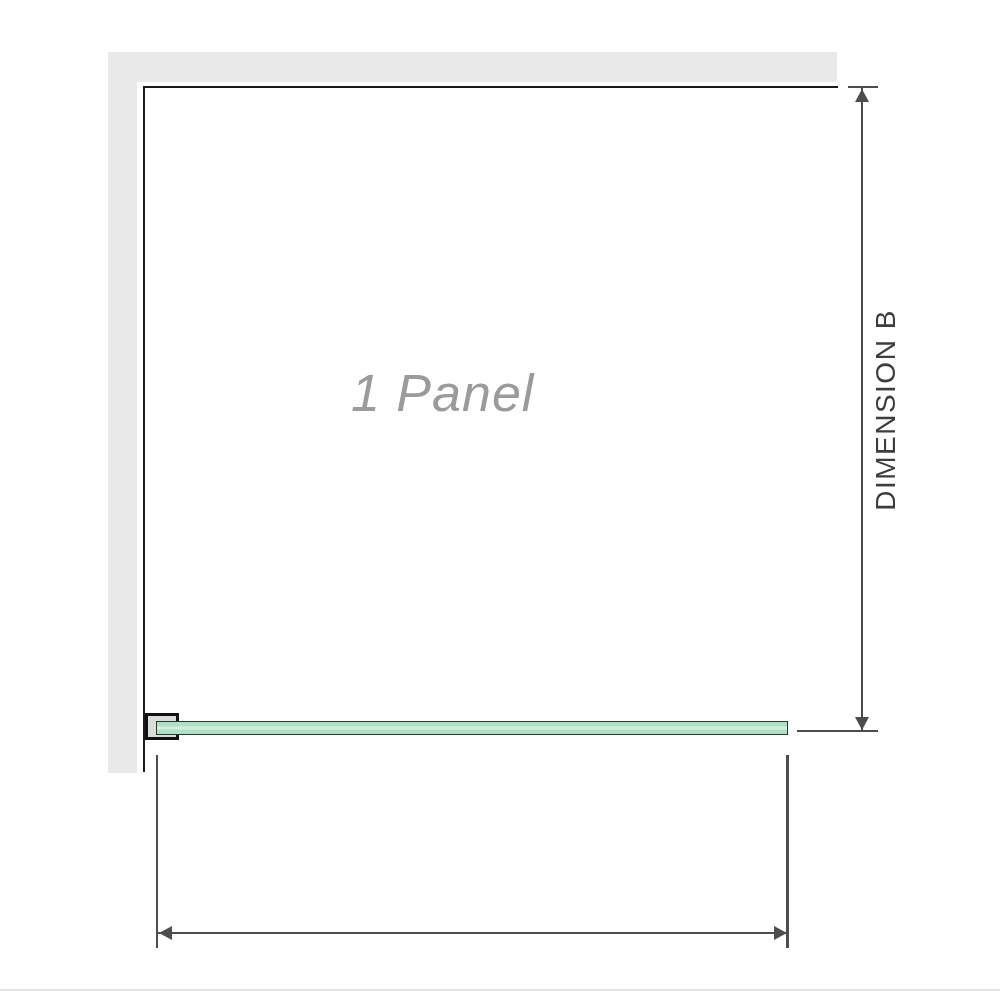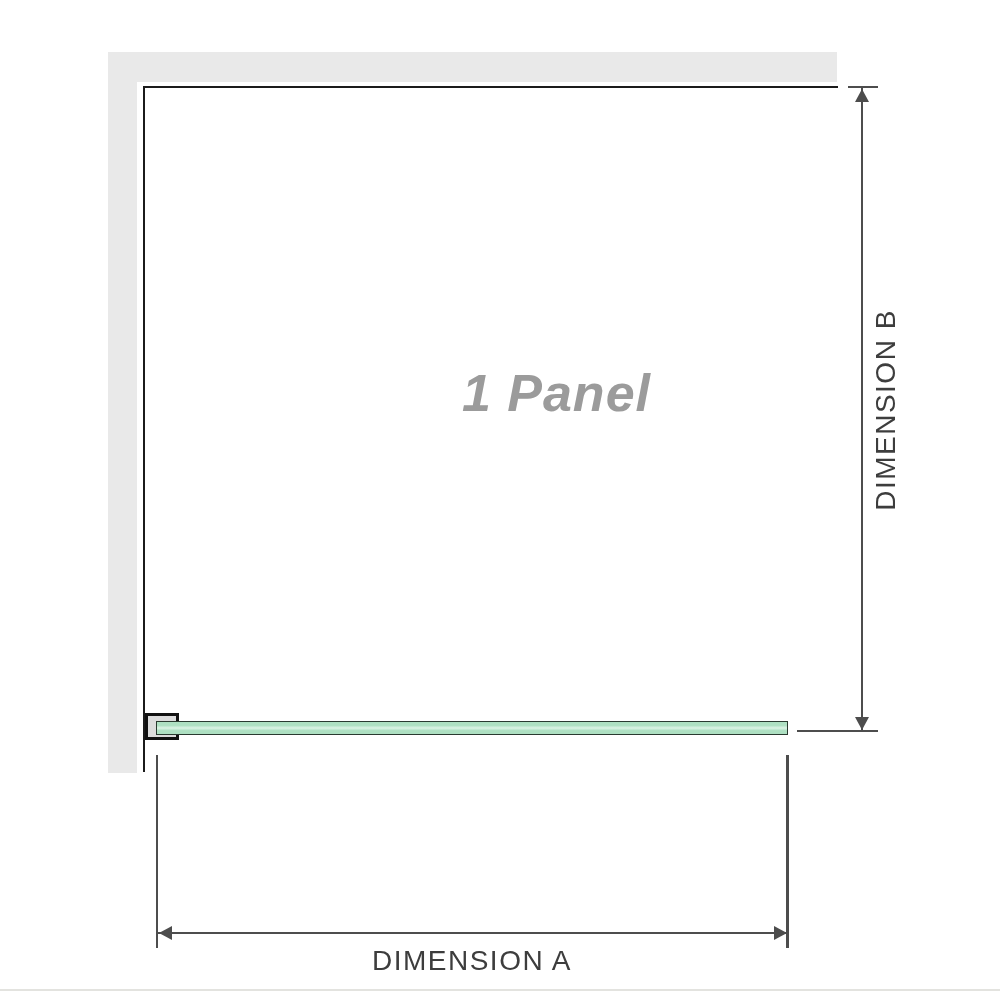--- a/index.html
+++ b/index.html
@@ -21,24 +21,24 @@
   .wall-top    { left:108px; top:52px;  width:729px; height:30px;  background: var(--wall); }
   .wall-left   { left:108px; top:52px;  width:29px;  height:721px; background: var(--wall); }
 
   
   .edge-top    { left:143px; top:85.5px; width:695px; height:2.5px; background: var(--wall-edge); }
   .edge-left   { left:142.5px; top:85.5px; width:2.5px; height:686px; background: var(--wall-edge); }
 
   
   .panel-label {
     left:351px; top:363px; width:300px;
-    text-align:right;
+    text-align:left;
     font-size:52px;
     font-style:italic;
-    font-weight:700;
+    font-weight:400;
     letter-spacing:1px;
     color: var(--panel-label-text);
     white-space:nowrap;
   }
 
   
   .bracket {
     left:145px; top:713px; width:34px; height:27px;
     box-sizing:border-box;
     border:3px solid var(--bracket-border);
@@ -135,17 +135,16 @@
   <div class="abs dline dimb-cap-bot"></div>
   <div class="abs arrow arrow-up"></div>
   <div class="abs arrow arrow-down"></div>
   <div class="abs dim-label dimb-label">DIMENSION B</div>
 
   <div class="abs dline dima-ext-left"></div>
   <div class="abs dline dima-ext-right"></div>
   <div class="abs dline dima-line"></div>
   <div class="abs arrow arrow-left"></div>
   <div class="abs arrow arrow-right"></div>
-  <div class="abs dim-label dima-label">DIMENSION A</div>
 
   <div class="abs baseline"></div>
 
 </div>
 
 </body></html>

